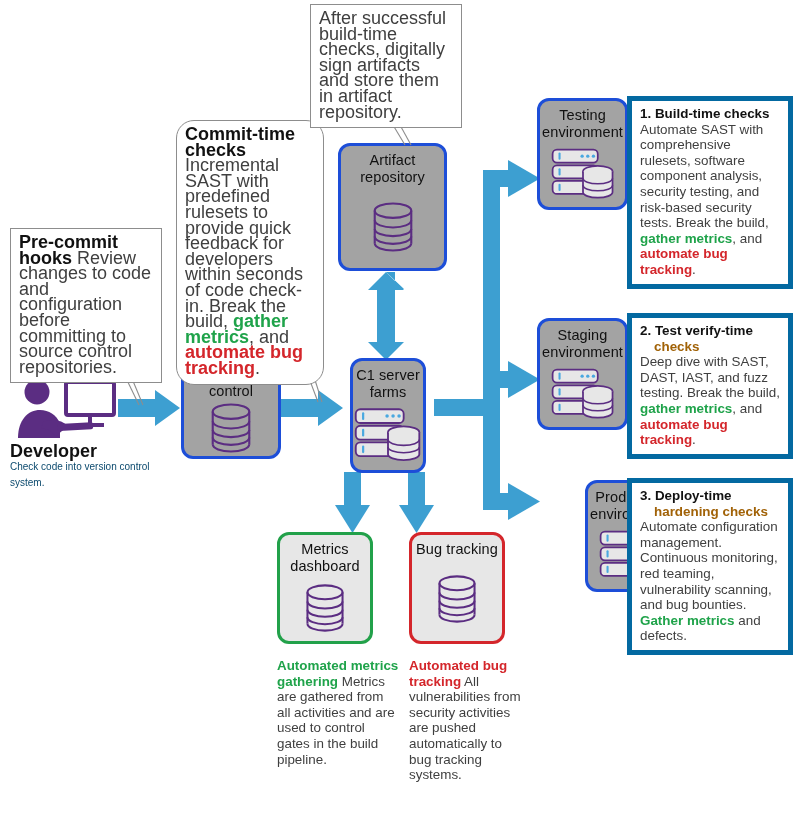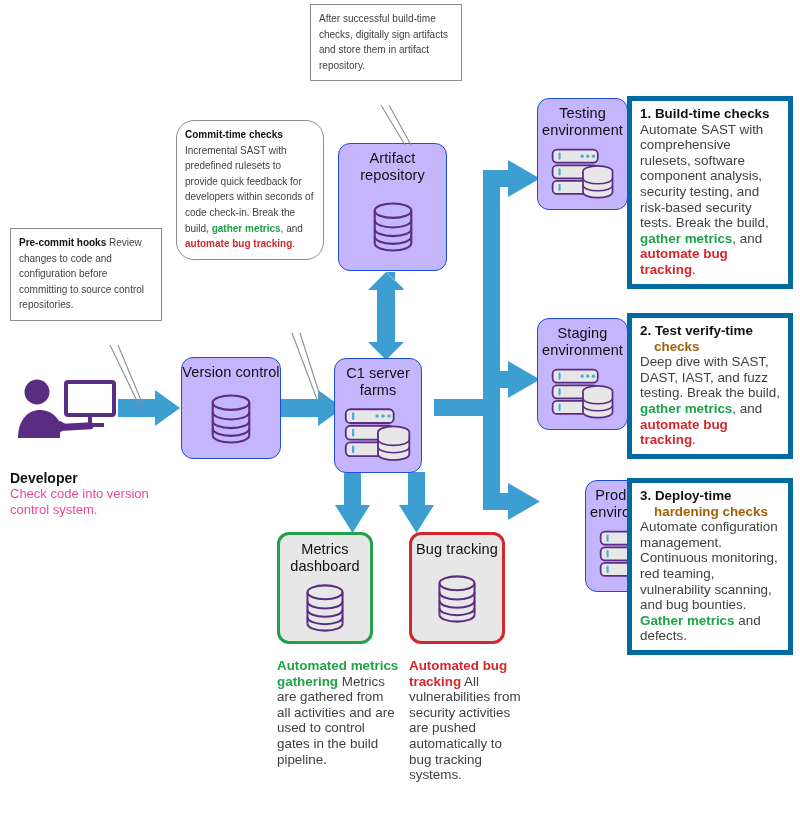--- a/index.html
+++ b/index.html
@@ -3,27 +3,27 @@
 <meta charset="utf-8">
 <style>
   html,body{margin:0;padding:0;background:#ffffff;}
   body{width:800px;height:814px;position:relative;overflow:hidden;
        font-family:"Liberation Sans","DejaVu Sans",sans-serif;
        color:#3c3c3c;-webkit-font-smoothing:antialiased;}
   .abs{position:absolute;box-sizing:border-box;}
 
   
   .callout{border:1px solid #8d8d8d;background:#ffffff;padding:6px 8px 7px 8px;
-           font-size:10px;line-height:15.6px;color:#3f3f3f;z-index:30;}
+           font-size:18px;line-height:15.6px;color:#3f3f3f;z-index:30;}
   .callout b{color:#111;font-weight:bold;}
   .green{color:#1fa34a;font-weight:bold;}
   .red{color:#d4262b;font-weight:bold;}
 
   
-  .node{background:#c4b5fd;border:1px solid #1d4ed8;border-radius:12px;
+  .node{background:#a3a3a3;border:3px solid #1d4ed8;border-radius:12px;
         display:flex;flex-direction:column;align-items:center;z-index:20;}
   .node.greenb{border:3px solid #22a14a;background:#e7e7e7;}
   .node.redb{border:3px solid #d4262b;background:#e7e7e7;}
   .node .ttl{font-size:14.5px;line-height:16.5px;color:#111;font-weight:normal;
              text-align:center;padding-top:6px;letter-spacing:.1px;}
   .node .ico{flex:1;display:flex;align-items:center;justify-content:center;width:100%;}
 
   
   .panel{border:5px solid #0369a1;background:#fff;padding:5px 8px 6px 8px;
          font-size:13.4px;line-height:15.6px;color:#3f3f3f;z-index:25;}
@@ -108,22 +108,22 @@
       <path d="M33,44 C42,40 52,42 58,48 L46,58 C41,53 37,50 31,51 Z"></path>
       <rect x="47" y="46" width="36" height="7" rx="2" transform="rotate(-3 47 46)"></rect>
     </g>
     <g fill="none" stroke="#5b2d82" stroke-width="4">
       <rect x="56" y="4" width="48" height="33" rx="2"></rect>
       <path d="M80,37 L80,46 M68,47 L94,47"></path>
     </g>
   </svg>
 </div>
 <div class="abs" style="left:10px;top:443px;width:150px;">
-  <div style="font-size:14px;font-weight:bold;color:#111;line-height:16px;margin-top:27px;">Developer</div>
-  <div style="font-size:13px;line-height:15.6px;color:#ec4899;">Check code into version control system.</div>
+  <div style="font-size:18px;font-weight:bold;color:#111;line-height:16px;">Developer</div>
+  <div style="font-size:10px;line-height:15.6px;color:#0c4a6e;">Check code into version control system.</div>
 </div>
 
 <div class="abs node" style="left:181px;top:357px;width:100px;height:102px;">
   <div class="ttl">Version control</div>
   <div class="ico">
     <svg viewBox="0 0 52 56" width="50" height="54" xmlns="http://www.w3.org/2000/svg">
       <g fill="none" stroke="#5b2d82" stroke-width="2.2">
         <ellipse cx="26" cy="11" rx="19" ry="7.5"></ellipse>
         <path d="M7,11 L7,45"></path>
           <path d="M45,11 L45,45"></path>
@@ -146,21 +146,21 @@
           <path d="M45,11 L45,45"></path>
         <path d="M7,45 C7,49.2 15.5,52.5 26,52.5 C36.5,52.5 45,49.2 45,45"></path>
         <path d="M7,21 C7,25.2 15.5,28.5 26,28.5 C36.5,28.5 45,25.2 45,21"></path>
         <path d="M7,30 C7,34.2 15.5,37.5 26,37.5 C36.5,37.5 45,34.2 45,30"></path>
         <path d="M7,38 C7,42.2 15.5,45.5 26,45.5 C36.5,45.5 45,42.2 45,38"></path>
       </g>
     </svg>
   </div>
 </div>
 
-<div class="abs node" style="left:334px;top:358px;width:88px;height:115px;justify-content:space-between;">
+<div class="abs node" style="left:350px;top:358px;width:76px;height:115px;justify-content:space-between;">
   <div class="ttl">C1 server farms</div>
   <div class="ico">
     <svg viewBox="0 0 76 62" width="70" height="58" xmlns="http://www.w3.org/2000/svg">
       <g fill="#e7e7e7" stroke="#5b2d82" stroke-width="2">
         <rect x="3" y="3" width="52" height="15" rx="5"></rect>
         <rect x="3" y="21" width="52" height="15" rx="5"></rect>
         <rect x="3" y="39" width="52" height="15" rx="5"></rect>
       </g>
       <g stroke="#4aa8e0" stroke-width="2.4" stroke-linecap="round">
         <path d="M11,7.5 L11,13.5"></path>

